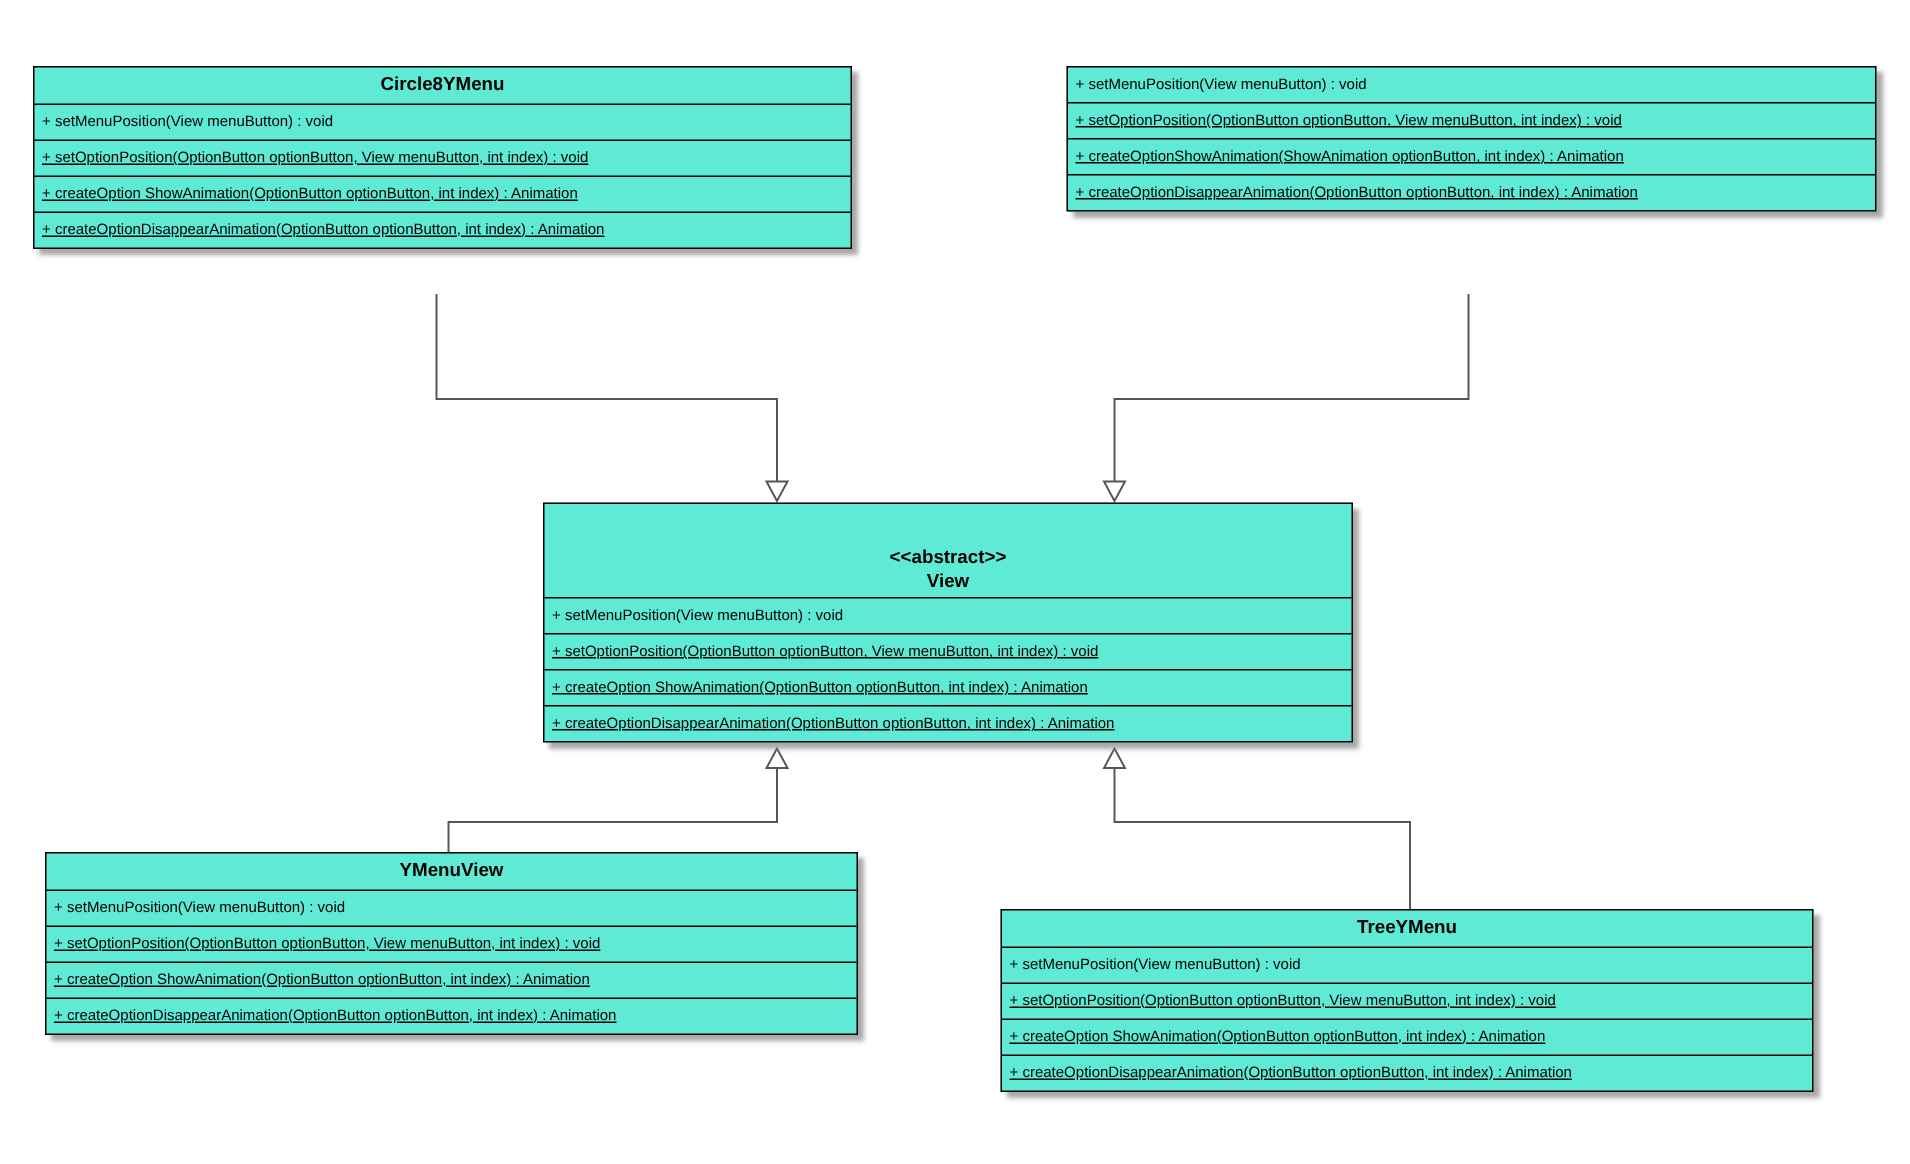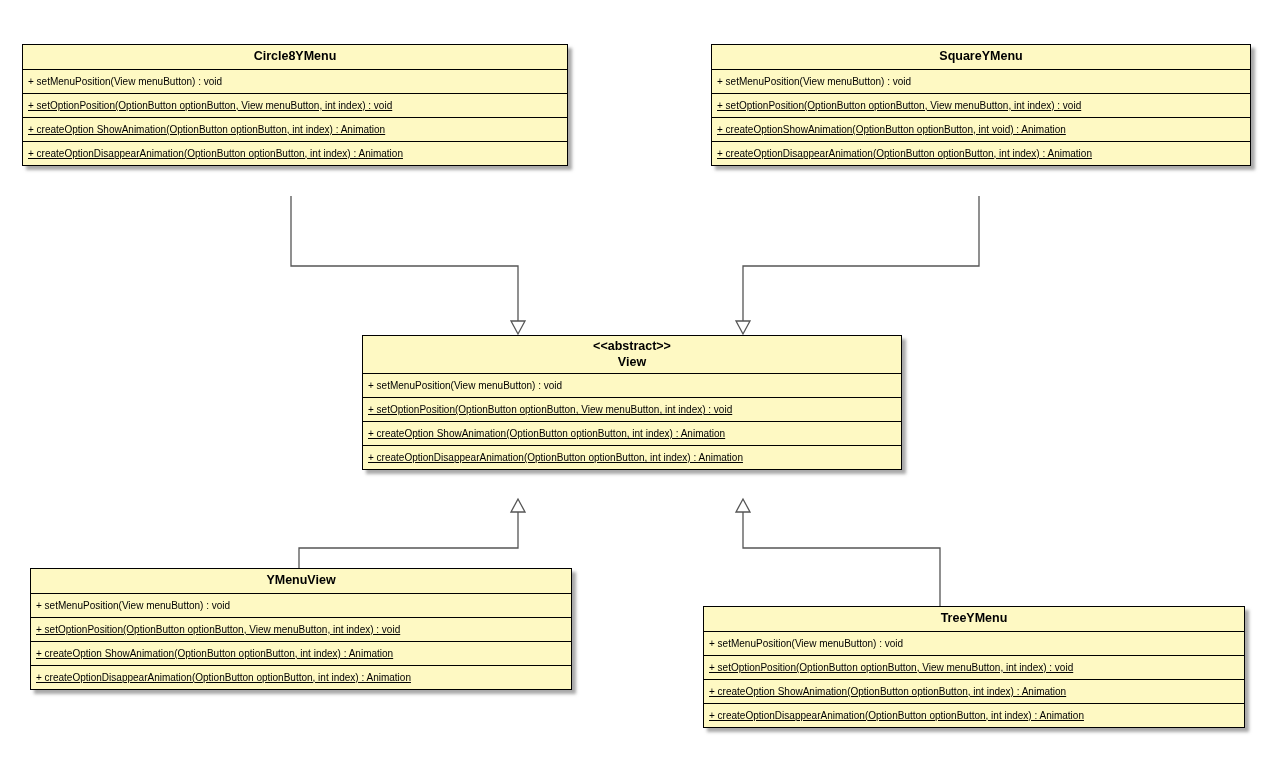--- a/index.html
+++ b/index.html
@@ -22,21 +22,21 @@
     position: absolute;
     left: 0;
     top: 0;
     width: 1273px;
     height: 776px;
     pointer-events: none;
   }
   .uml-class {
     position: absolute;
     box-sizing: border-box;
-    background: #fef9c3;
+    background: #5eead4;
     border: 1.5px solid #000000;
     box-shadow: 4px 4px 3px rgba(140,140,140,0.75);
   }
   .uml-header {
     box-sizing: border-box;
     border-bottom: 1.5px solid #000000;
     text-align: center;
     font-weight: bold;
     font-size: 12.5px;
     line-height: 1.25;
@@ -61,22 +61,22 @@
   }
   .uml-op + .uml-op {
     border-top: 1.5px solid #000000;
     text-decoration: underline;
   }
   
   #cls-circle8 { left: 22px;  top: 44px;  width: 546px; }
   #cls-square  { left: 711px; top: 44px;  width: 540px; }
   #cls-ymenu   { left: 362px; top: 335px; width: 540px; }
   #cls-view    { left: 30px;  top: 568px; width: 542px; }
-  #cls-tree    { left: 703px; top: 606px; width: 542px; }
-  #cls-ymenu .uml-header { padding-top: 3px; padding-bottom: 3px; }
+  #cls-tree    { left: 667px; top: 606px; width: 542px; }
+  #cls-ymenu .uml-header { padding-top: 3px; padding-bottom: 3px; margin-top: 25px; }
 </style>
 </head>
 <body>
 
 <div id="canvas">
 
   <svg class="edges" viewBox="0 0 1273 776">
 
     <g>
       <path d="M 291 196 L 291 266 L 518 266 L 518 325" fill="none" stroke="#555555" stroke-width="1.3"></path>
@@ -105,27 +105,24 @@
     </div>
     <div class="uml-ops">
       <div class="uml-op">+ setMenuPosition(View menuButton) : void</div>
       <div class="uml-op">+ setOptionPosition(OptionButton optionButton, View menuButton, int index) : void</div>
       <div class="uml-op">+ createOption ShowAnimation(OptionButton optionButton, int index) : Animation</div>
       <div class="uml-op">+ createOptionDisappearAnimation(OptionButton optionButton, int index) : Animation</div>
     </div>
   </div>
 
   <div class="uml-class" id="cls-square">
-    <div class="uml-header">
-      <span>SquareYMenu</span>
-    </div>
     <div class="uml-ops">
       <div class="uml-op">+ setMenuPosition(View menuButton) : void</div>
       <div class="uml-op">+ setOptionPosition(OptionButton optionButton, View menuButton, int index) : void</div>
-      <div class="uml-op">+ createOptionShowAnimation(OptionButton optionButton, int void) : Animation</div>
+      <div class="uml-op">+ createOptionShowAnimation(ShowAnimation optionButton, int index) : Animation</div>
       <div class="uml-op">+ createOptionDisappearAnimation(OptionButton optionButton, int index) : Animation</div>
     </div>
   </div>
 
   <div class="uml-class" id="cls-ymenu">
     <div class="uml-header">
       <span class="stereo">&lt;&lt;abstract&gt;&gt;</span>
       <span>View</span>
     </div>
     <div class="uml-ops">

